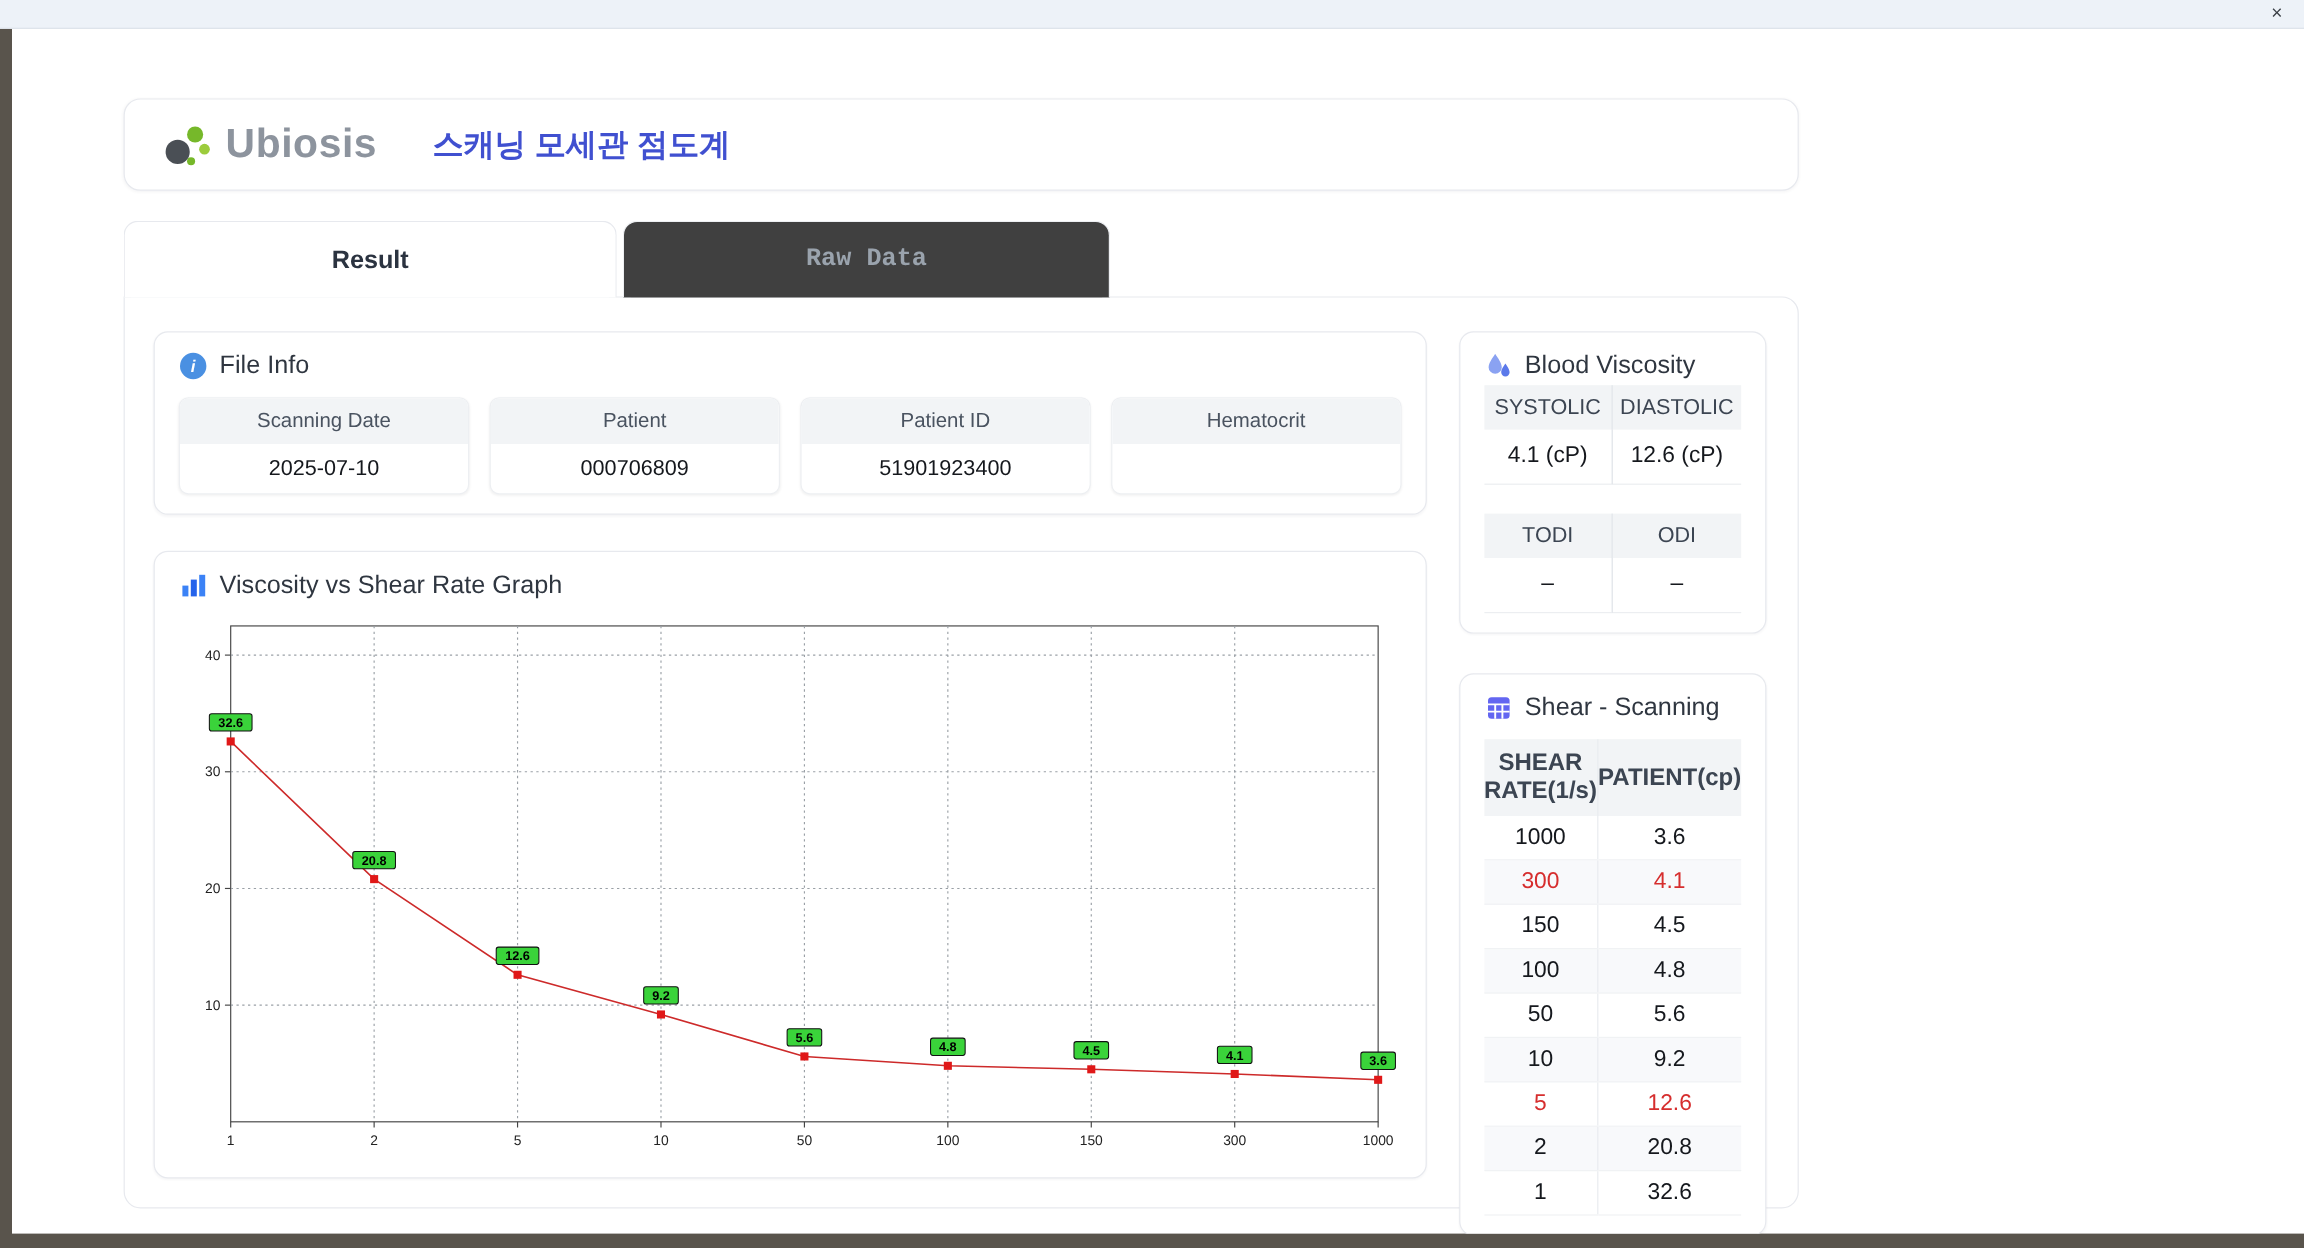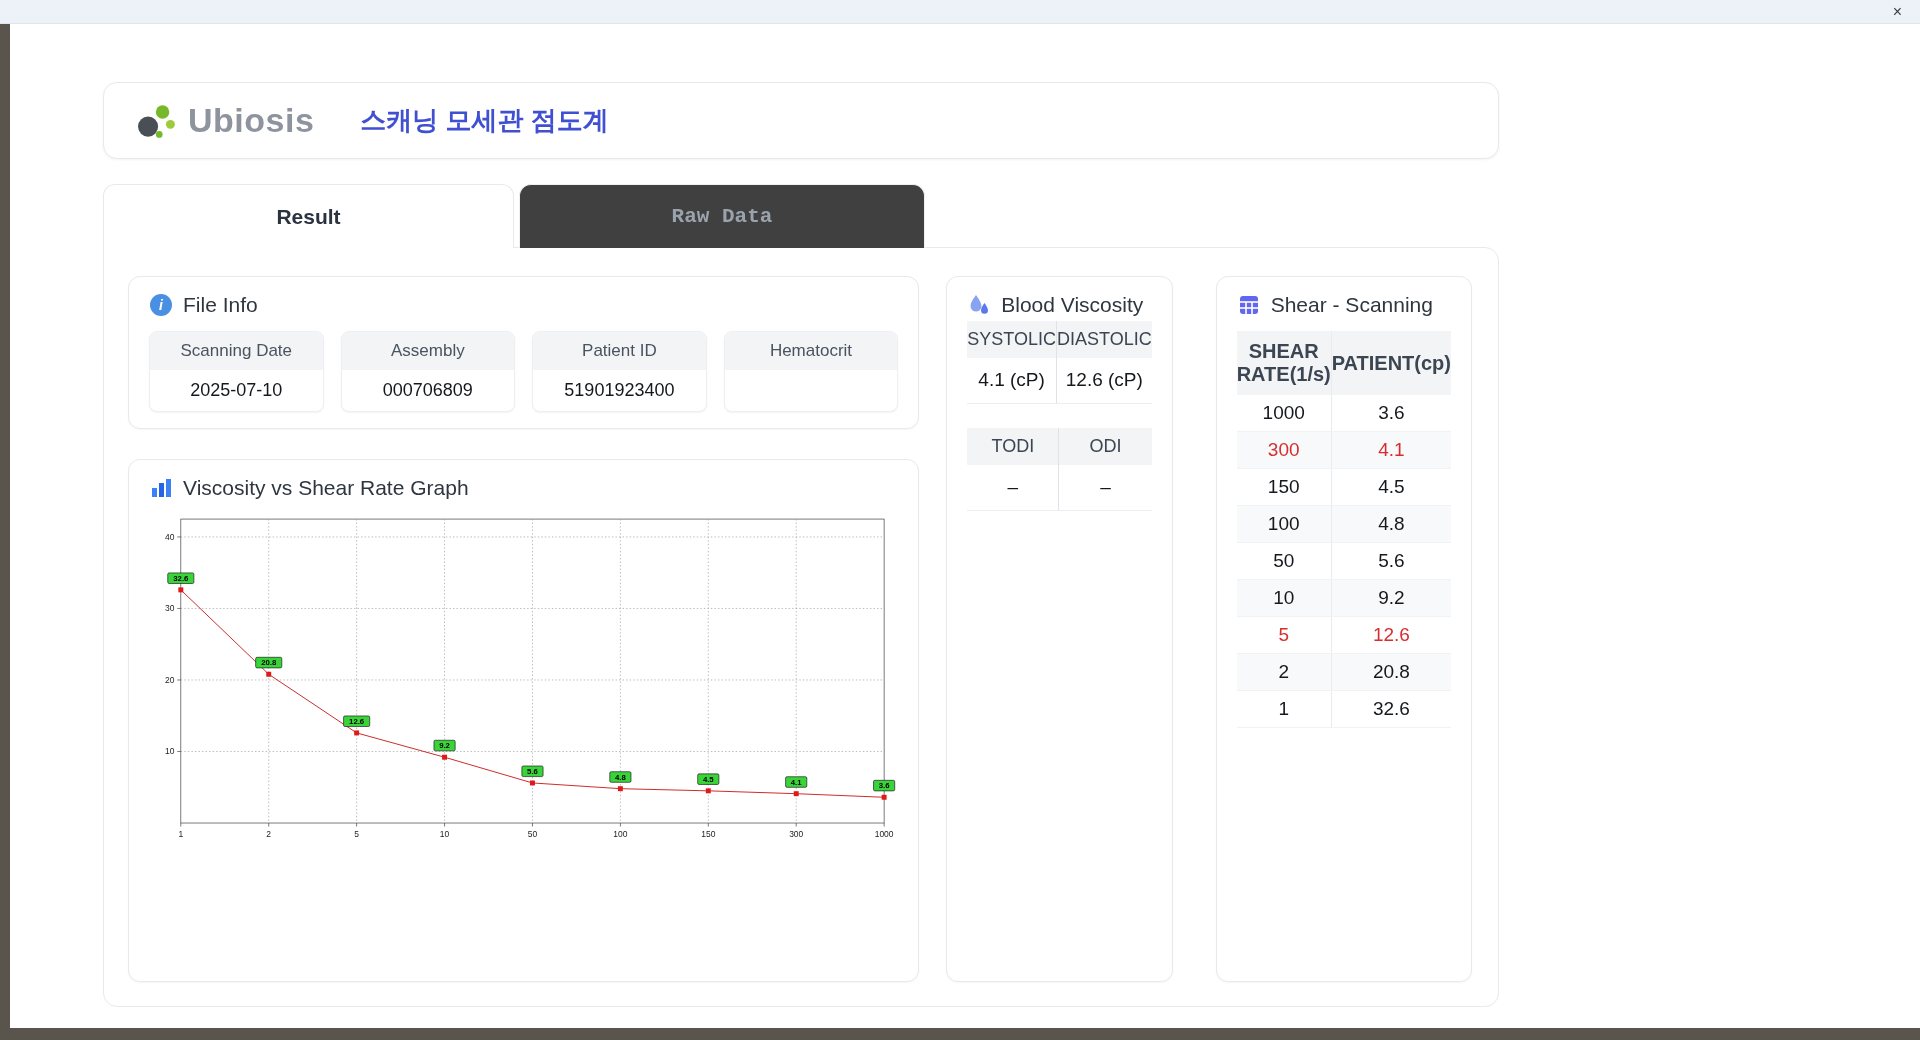--- a/index.html
+++ b/index.html
@@ -50,21 +50,21 @@
   }
 
   
   .main-panel {
     position:relative; z-index:1;
     border:1px solid #e7e9ee; border-radius:0 14px 14px 14px; background:#fff;
     height:760px; padding:28px 26px 24px 24px;
     display:flex; gap:27px;
   }
   .left-col  { width:1097px; display:flex; flex-direction:column; gap:30px; }
-  .right-col { flex:1; display:flex; flex-direction:row; gap:43px; }
+  .right-col { flex:1; display:flex; flex-direction:column; gap:33px; }
 
   .card {
     border:1px solid #e7e9ee; border-radius:12px; background:#fff;
     padding:16px 20px; box-shadow:0 1px 2px rgba(16,24,40,.04);
   }
   .card-title-row { display:flex; align-items:center; gap:10px; }
   .card-title { font-size:21px; font-weight:400; color:#2f3640; }
   .icon { display:inline-flex; width:24px; height:24px; align-items:center; justify-content:center; }
   .info-badge {
     width:22px; height:22px; border-radius:50%; background:#4a90e2; color:#fff;
@@ -144,21 +144,21 @@
                 <span class="info-badge">i</span>
               </span>
             <span class="card-title">File Info</span>
           </div>
           <div class="fields">
             <div class="field">
               <div class="field-label">Scanning Date</div>
               <div class="field-value">2025-07-10</div>
             </div>
             <div class="field">
-              <div class="field-label">Assembly</div>
+              <div class="field-label">Patient</div>
               <div class="field-value">000706809</div>
             </div>
             <div class="field">
               <div class="field-label">Patient ID</div>
               <div class="field-value">51901923400</div>
             </div>
             <div class="field">
               <div class="field-label">Hematocrit</div>
               <div class="field-value"></div>
             </div>

